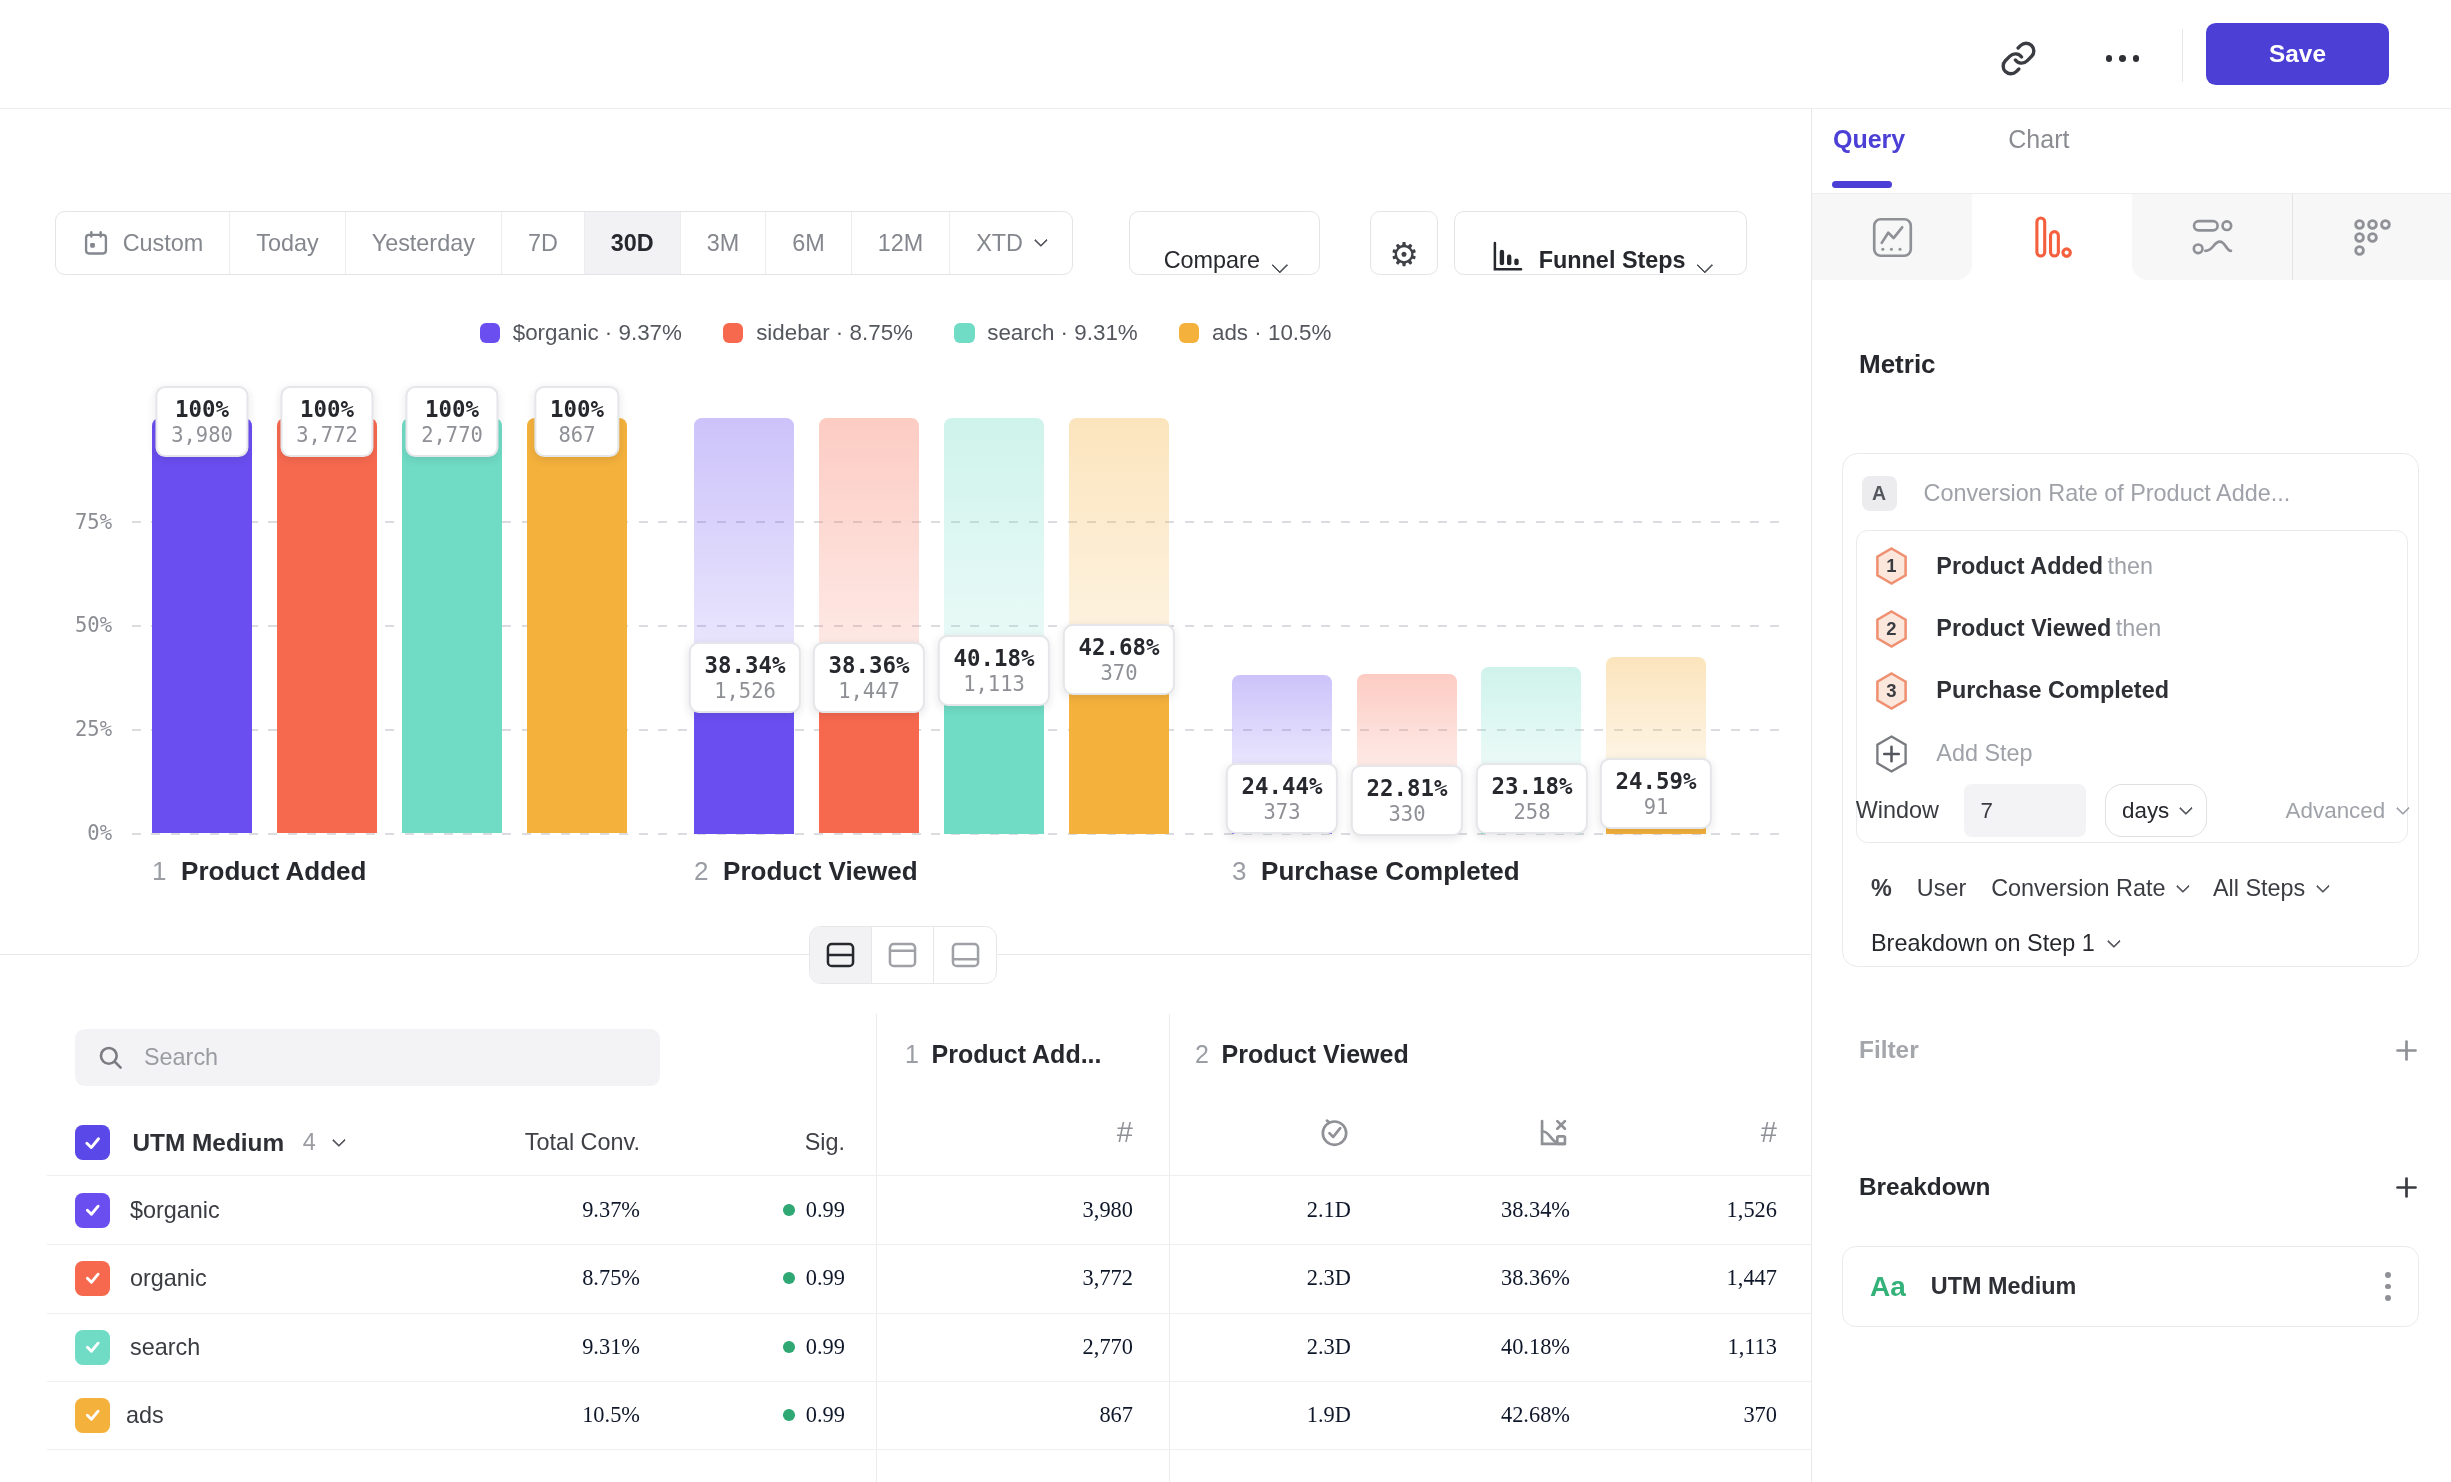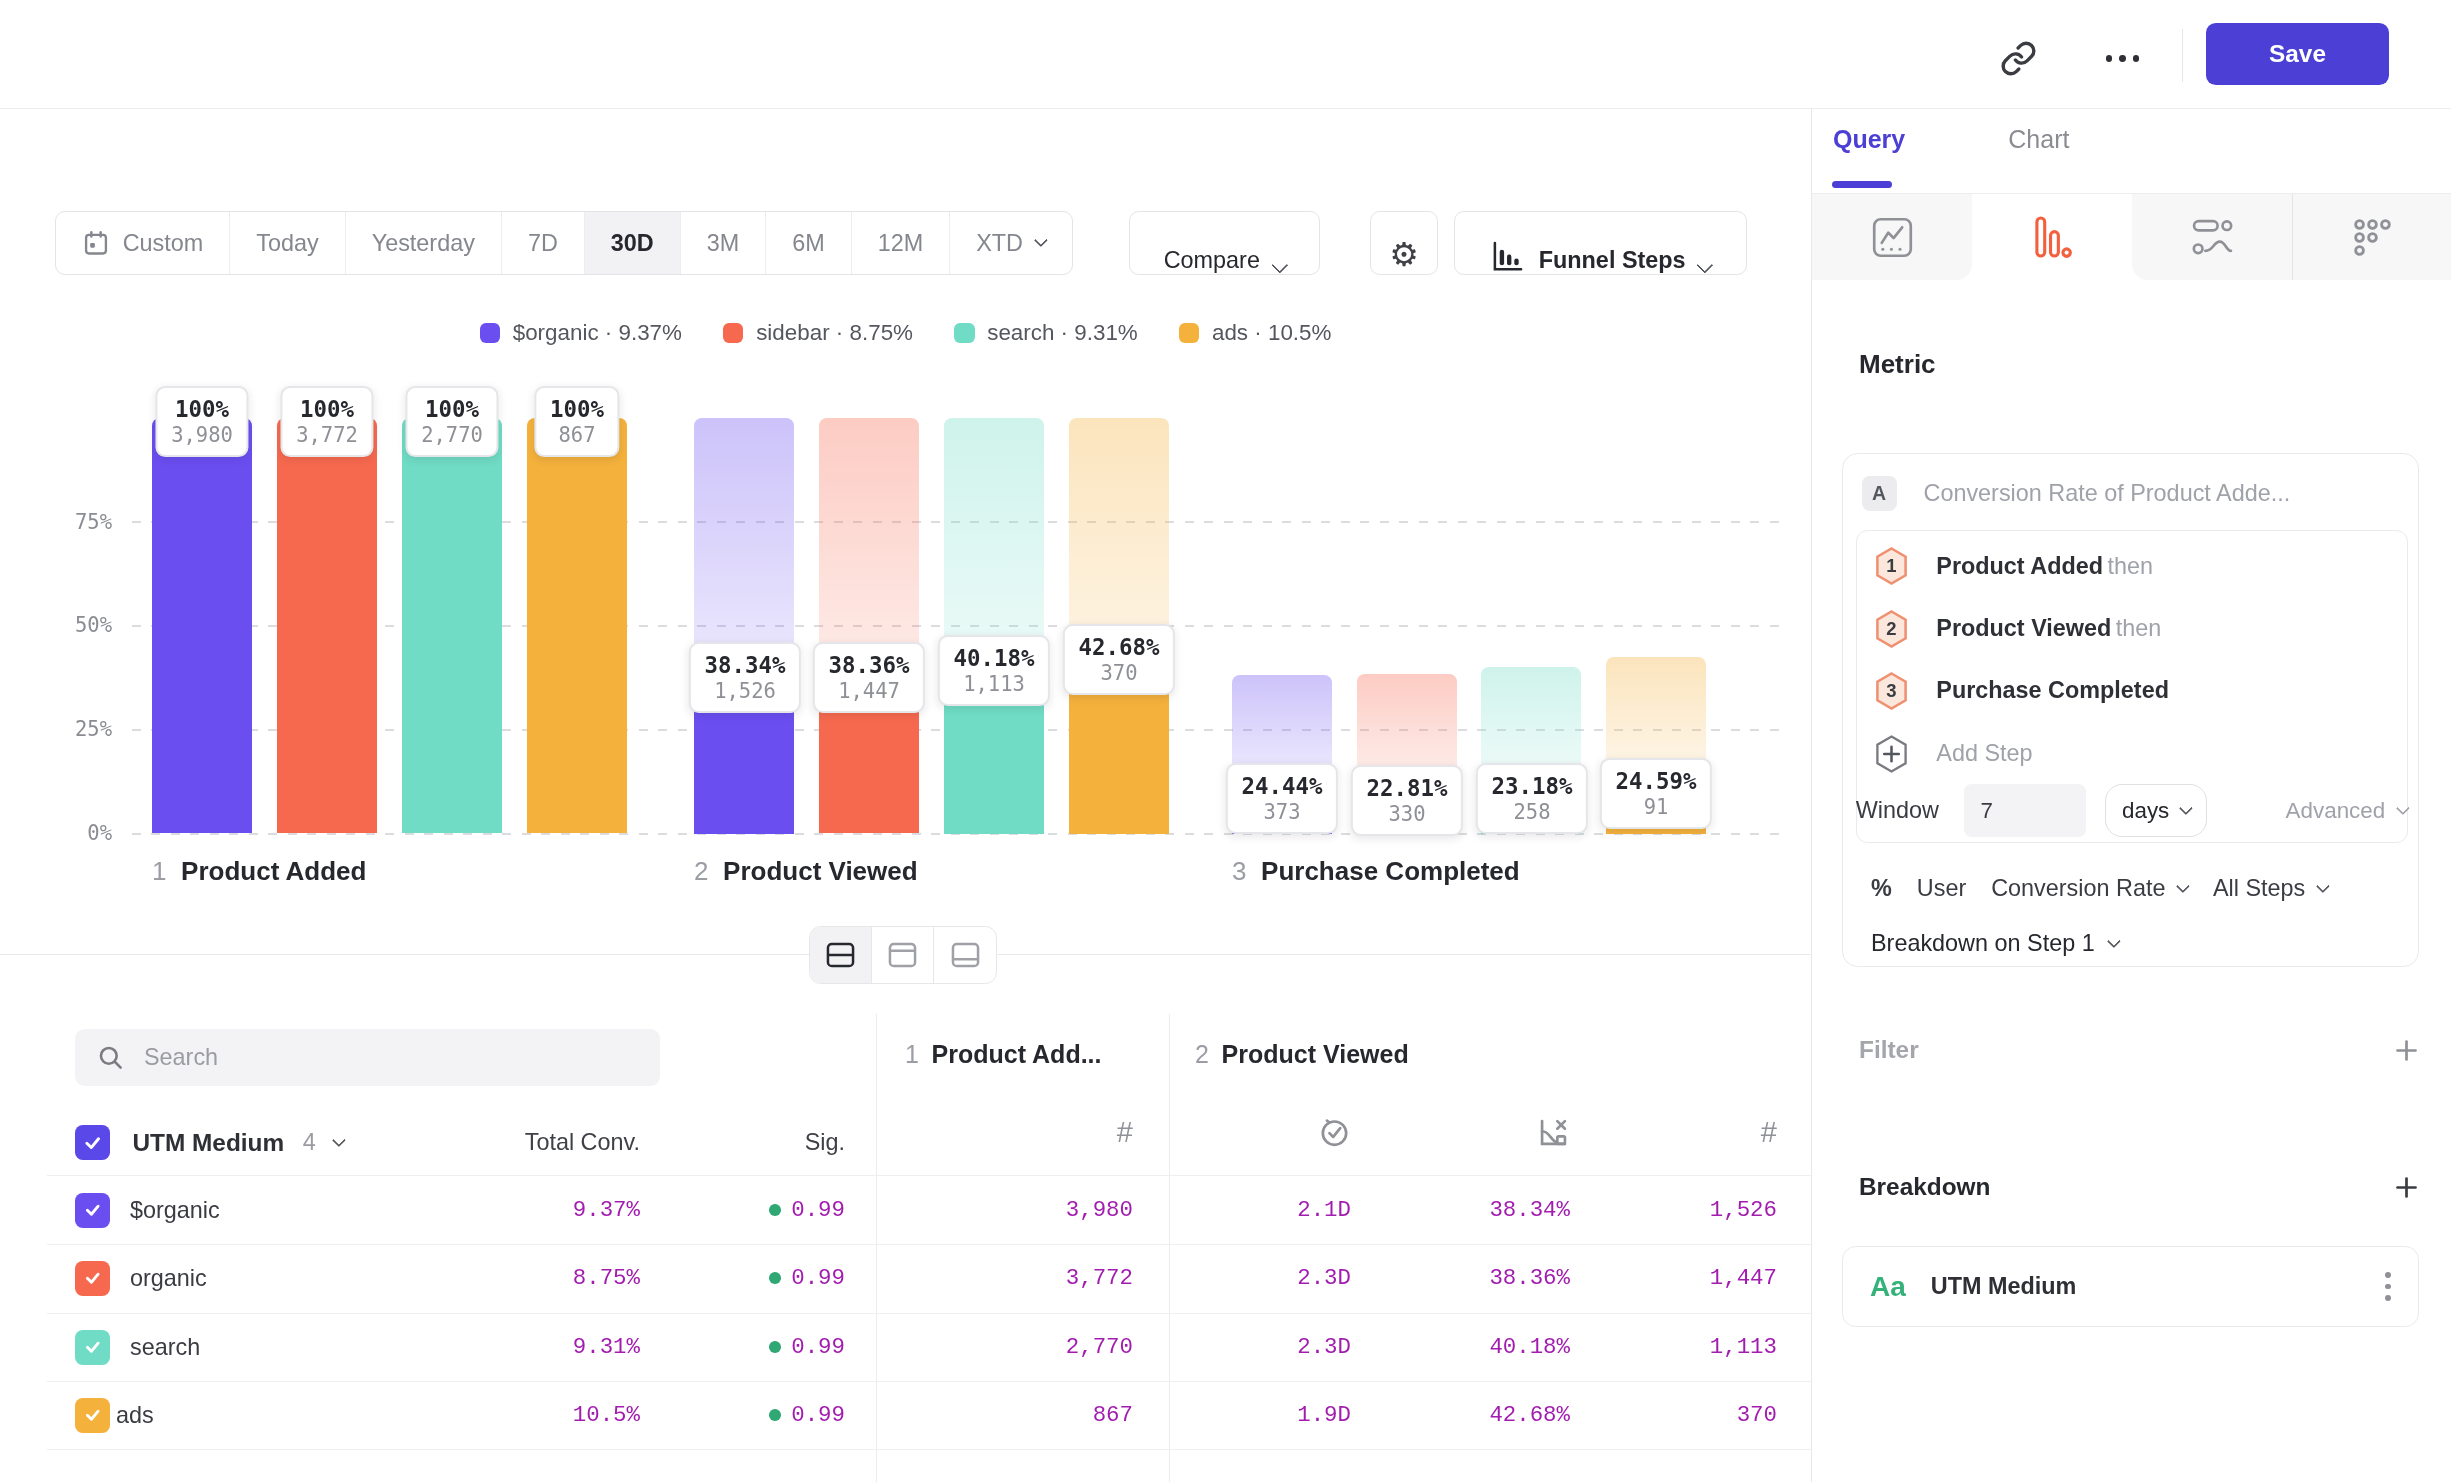--- a/index.html
+++ b/index.html
@@ -89,21 +89,21 @@
   .hdr-right { position:absolute; font-size:23.4px; color:#3F4147; font-weight:500; text-align:right; top:1129px; }
   .stephdr { position:absolute; top:1040px; font-size:25px; display:flex; gap:12.7px; align-items:baseline; }
   .stephdr .n { color:#9B9DA4; }
   .stephdr .t { color:#26282E; font-weight:600; }
   .micon { position:absolute; top:1116px; display:flex; justify-content:flex-end; align-items:center; }
   .hash { font-size:29px; color:#8F9196; font-weight:500; }
   .t-border { position:absolute; left:47px; width:1764px; height:1px; background:#EEEFF1; }
   .t-row { position:absolute; left:0; width:1811px; height:68px; }
   .t-row .cell { position:absolute; top:0; height:68px; display:flex; align-items:center; }
   .t-row .name { font-size:23.4px; color:#3A3C42; }
-  .num { font-family:Liberation Mono, monospace; font-size:22.4px; color:#a21caf; }
+  .num { font-family:Liberation Serif, serif; font-size:22.4px; color:#0f172a; }
   .r-align { justify-content:flex-end; }
   .sig-dot { width:11.7px; height:11.7px; border-radius:50%; margin-right:10.7px; }
 
   
   #panel-tabs { position:absolute; left:1833px; top:125px; display:flex; gap:103px; font-size:25px; }
   #tab-query { color:#4B3FD6; font-weight:700; }
   #tab-chart { color:#8A8C92; font-weight:500; }
   #tab-underline { position:absolute; left:1832px; top:181px; width:60px; height:6.8px; border-radius:3.9px;
     background:#4B3FD6; }
   #charttype-strip { position:absolute; left:1812px; top:193px; width:640px; height:87px; display:flex;
@@ -470,21 +470,21 @@
     </div>
     <div class="t-border" style="top: 1381px;"></div>
     <div class="t-row" style="top: 1381px;">
       <span class="cell" style="left:75px">
         <span class="chk" style="background:#F4B13C">
           <svg width="21.5" height="21.5" viewBox="0 0 24 24">
             <polyline points="6,12.5 10.5,17 18,8" fill="none" stroke="#fff" stroke-width="3.2" stroke-linecap="round" stroke-linejoin="round"></polyline>
           </svg>
         </span>
       </span>
-      <span class="cell name" style="left:116px">ads</span>
+      <span class="cell name" style="left:126px">ads</span>
       <span class="cell num r-align" style="left:439px;width:201px">10.5%</span>
       <span class="cell r-align" style="left:683px;width:162px">
         <span class="sig-dot" style="background:#2FA874"></span>
         <span class="num">0.99</span>
       </span>
       <span class="cell num r-align" style="left:936px;width:197px">867</span>
       <span class="cell num r-align" style="left:1200px;width:151px">1.9D</span>
       <span class="cell num r-align" style="left:1404px;width:166px">42.68%</span>
       <span class="cell num r-align" style="left:1609px;width:168px">370</span>
     </div>

